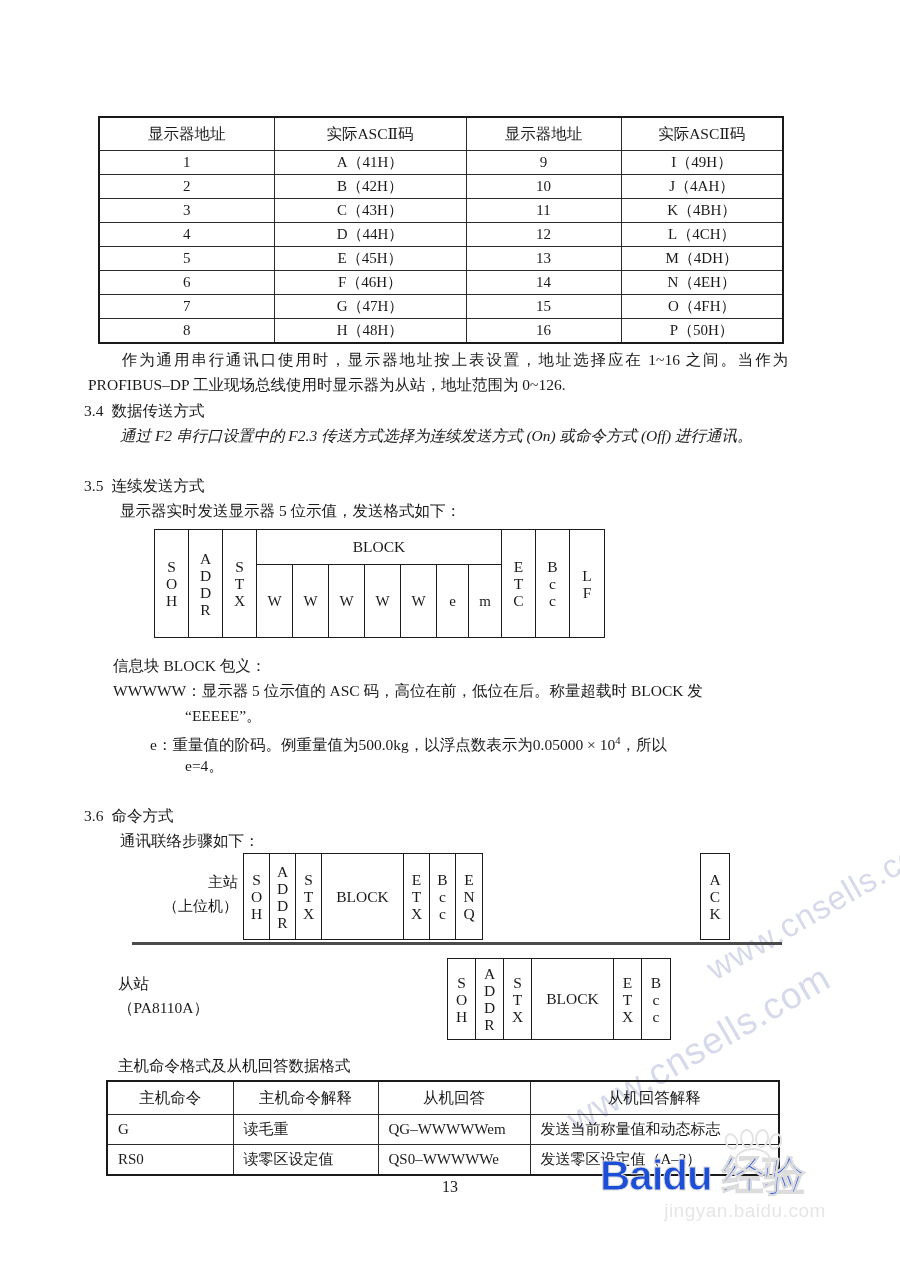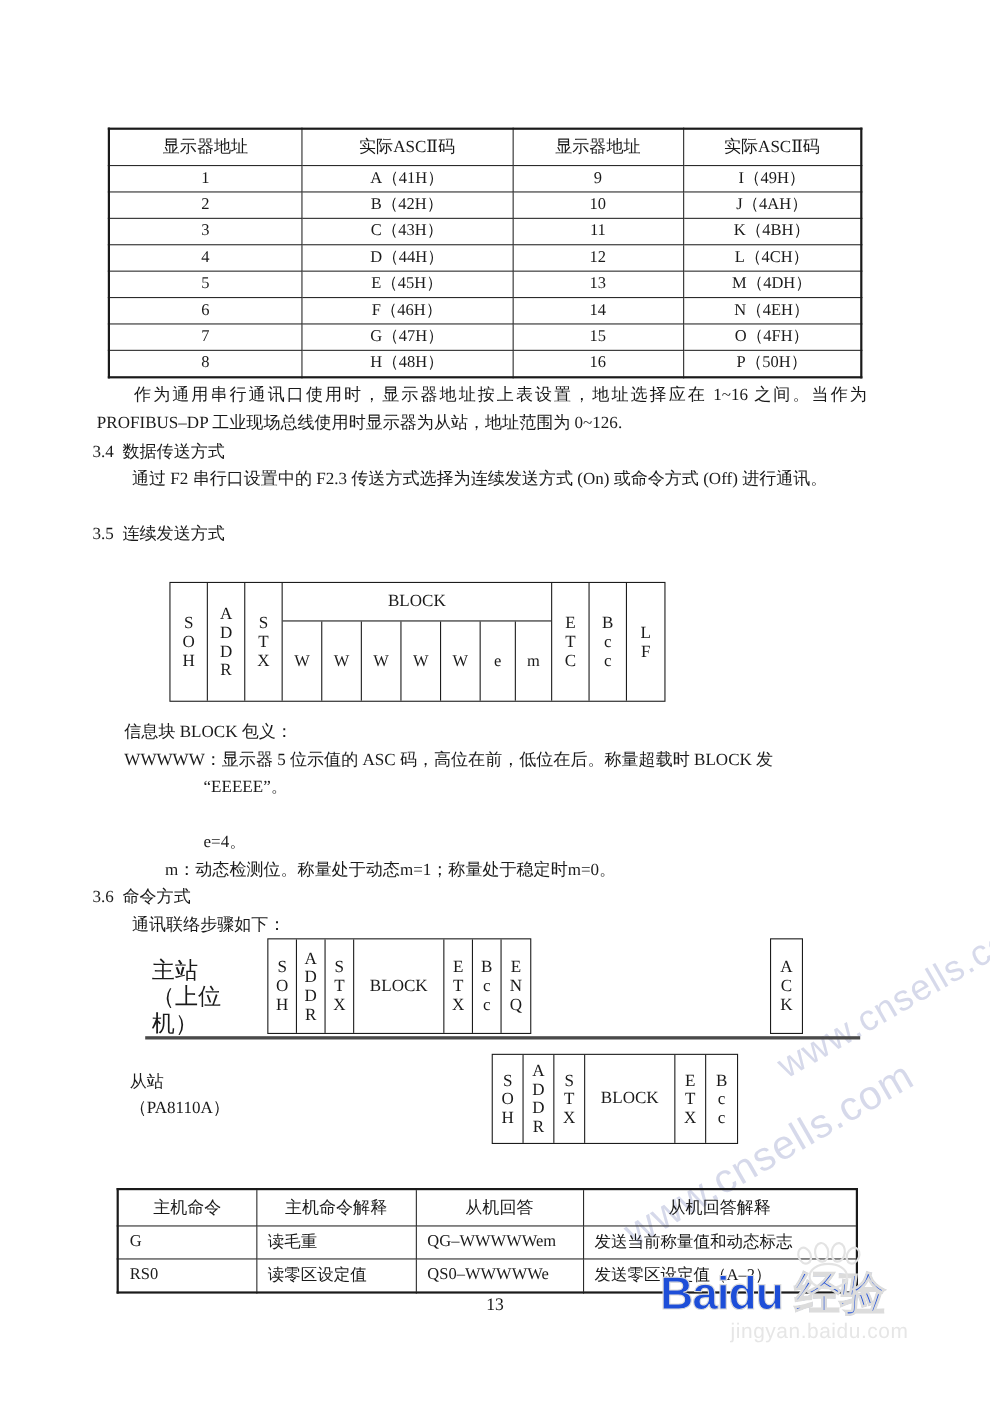--- a/index.html
+++ b/index.html
@@ -278,26 +278,29 @@
     </table>
   </div>
 
   <div class="blk para" style="left:88px; top:347px; width:700px;">
     <span class="ind"></span><span>作为通用串行通讯口使用时，显示器地址按上表设置，地址选择应在 1~16 之间。当作为 PROFIBUS–DP 工业现场总线使用时显示器为从站，地址范围为 0~126.</span>
   </div>
 
   <div class="blk sec-head" style="left:84px; top:398px;">
     <span class="num">3.4</span><span>数据传送方式</span>
   </div>
-  <div class="blk para" style="left:88px; top:423px; width:700px;">
+  <div class="blk para" style="left:88px; top:423px; width:700px;font-style:italic;">
     <span class="ind"></span><span>通过 F2 串行口设置中的 F2.3 传送方式选择为连续发送方式 (On) 或命令方式 (Off) 进行通讯。</span>
   </div>
 
   <div class="blk sec-head" style="left:84px; top:473px;">
     <span class="num">3.5</span><span>连续发送方式</span>
+  </div>
+  <div class="blk para" style="left:88px; top:498px; width:700px;">
+    <span class="ind"></span><span>显示器实时发送显示器 5 位示值，发送格式如下：</span>
   </div>
 
   <div class="frame" style="left:154px; top:529px; height:107px;">
     <div class="cell" style="width:34px;">
       <span class="vtxt">
         <span>S</span>
         <span>O</span>
         <span>H</span>
       </span>
     </div>
@@ -352,32 +355,32 @@
     </div>
   </div>
 
   <div class="blk para" style="left:113px; top:653px;">信息块 BLOCK 包义：</div>
 
   <div class="blk para" style="left:113px; top:678px; width:690px;">
     <span>WWWWW：</span><span>显示器 5 位示值的 ASC 码，高位在前，低位在后。称量超载时 BLOCK 发</span>
   </div>
   <div class="blk para" style="left:185px; top:703px;">“EEEEE”。</div>
 
+  <div class="blk para" style="left:150px; top:728px; width:655px;">
+    <span>e：</span><span>重量值的阶码。例重量值为500.0kg，以浮点数表示为0.05000 × 10</span><sup>4</sup><span>，所以</span>
+  </div>
   <div class="blk para" style="left:185px; top:753px;">e=4。</div>
 
-  <div class="blk para" style="left:150px; top:778px; width:655px;">
-    <span>m：</span><span>动态检测位。称量处于动态m=1；称量处于稳定时m=0。</span>
-  </div>
 
   <div class="blk sec-head" style="left:84px; top:803px;">
     <span class="num">3.6</span><span>命令方式</span>
   </div>
   <div class="blk para" style="left:120px; top:828px;">通讯联络步骤如下：</div>
 
-  <div class="blk" style="left:138px; top:870px; width:100px; text-align:left; font-size:21px; line-height:24px;">
+  <div class="blk" style="left:138px; top:870px; width:100px; text-align:right; font-size:15px; line-height:24px;">
     <div>主站</div>
     <div>（上位机）</div>
   </div>
 
   <div class="frame" style="left:243px; top:853px; height:85px;">
     <div class="cell" style="width:26px;">
       <span class="vtxt">
         <span>S</span>
         <span>O</span>
         <span>H</span>
@@ -472,20 +475,21 @@
     </div>
     <div class="cell" style="width:28px;">
       <span class="vtxt">
         <span>B</span>
         <span>c</span>
         <span>c</span>
       </span>
     </div>
   </div>
 
+  <div class="blk para" style="left:118px; top:1053px;">主机命令格式及从机回答数据格式</div>
 
   <div class="blk" style="left:106px; top:1080px;">
     <table class="cmd" style="width:672px;">
       <colgroup>
           <col style="width:126px">
           <col style="width:145px">
           <col style="width:152px">
           <col style="width:249px">
         </colgroup>
       <thead>

